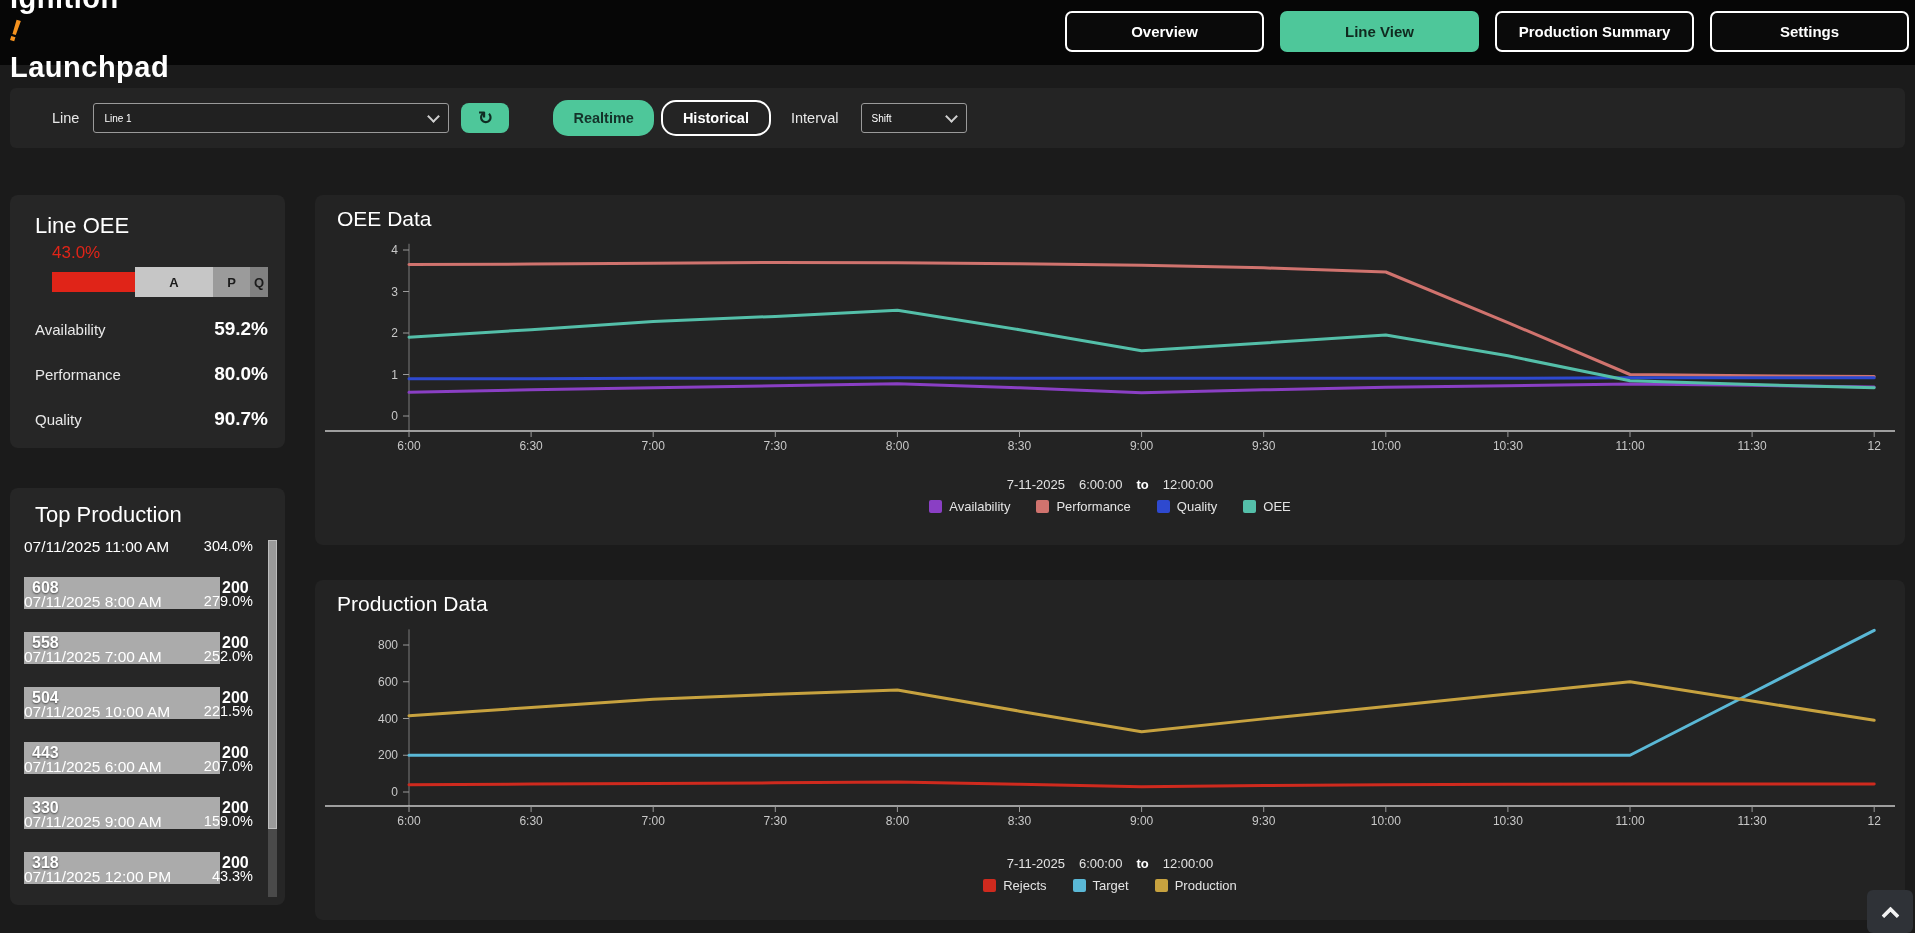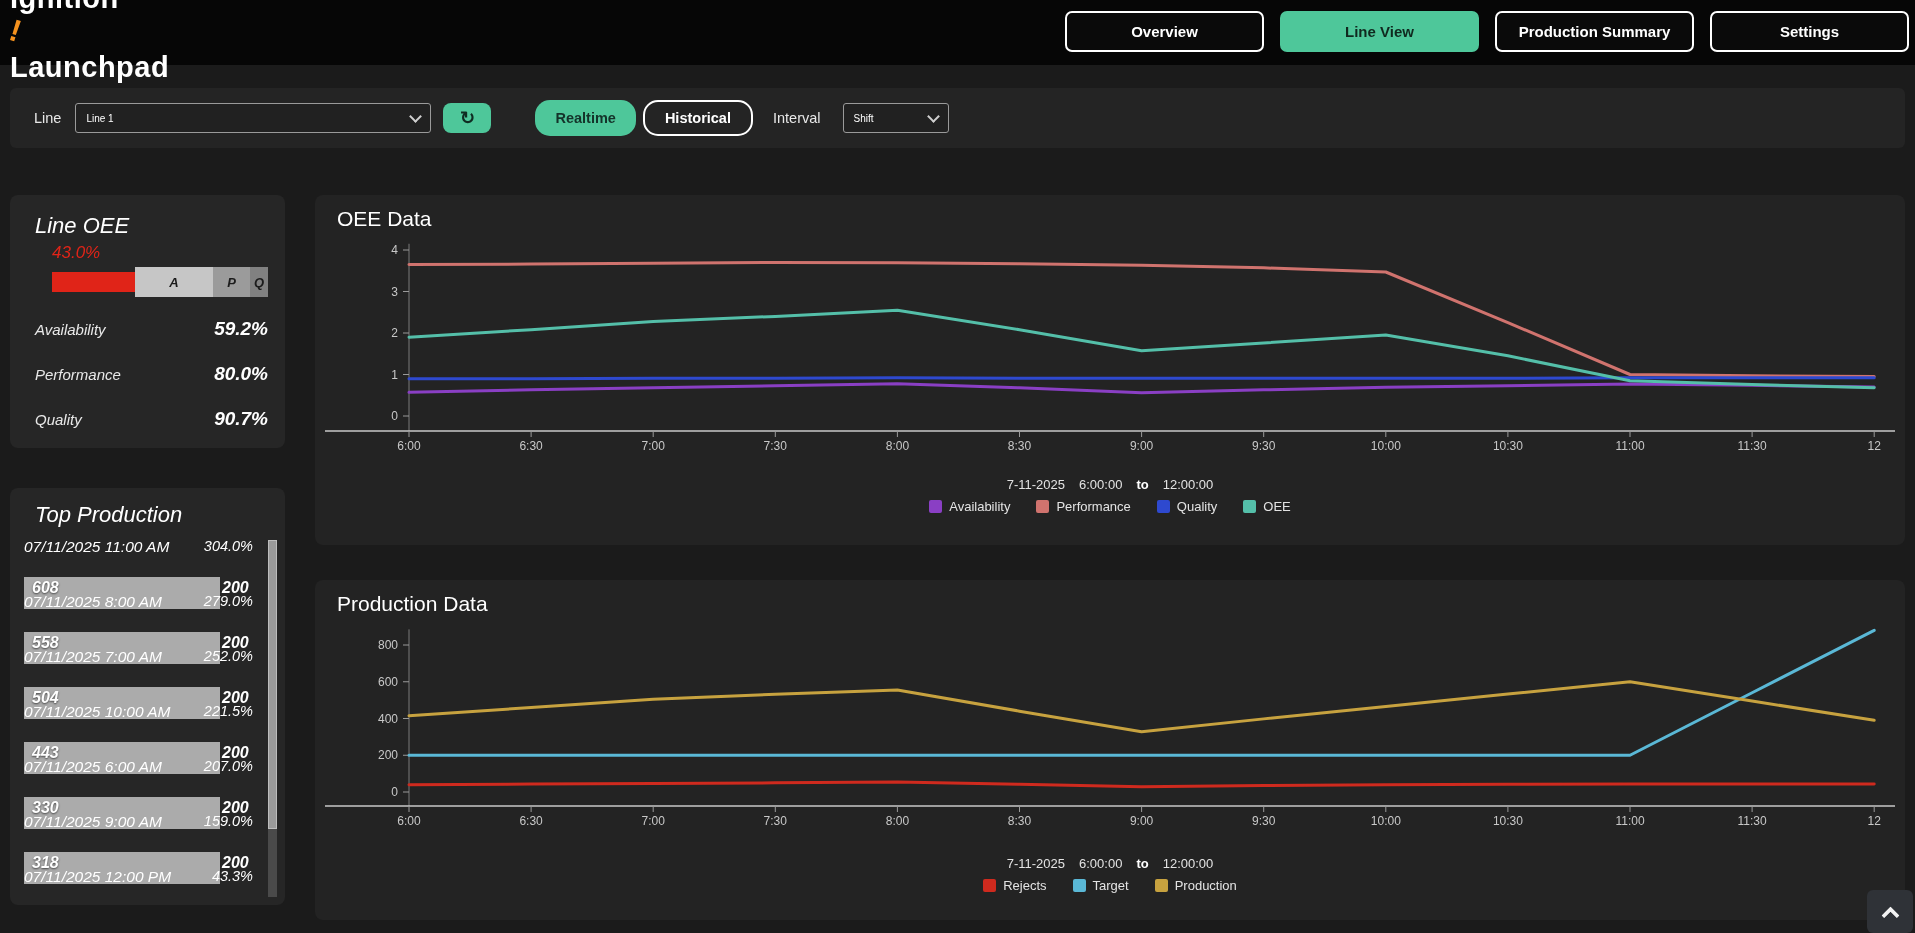--- a/index.html
+++ b/index.html
@@ -31,21 +31,21 @@
                   transform:rotate(45deg); margin-left:auto; margin-top:-4px; }
   .refresh-btn { width:48px; height:30px; background:var(--accent,#4ec79a); border:none; border-radius:8px;
                  color:#0f2c22; font-size:18px; font-weight:700; cursor:pointer; display:flex;
                  align-items:center; justify-content:center; }
   .pill { height:36px; border-radius:15px; font-size:14.5px; font-weight:700; display:flex; align-items:center;
           justify-content:center; padding:12px 20px; cursor:pointer; }
   .pill.on { background:var(--accent,#4ec79a); color:#14332a; border:none; }
   .pill.off { background:transparent; color:#fff; border:2px solid #fff; }
 
   
-  .card { position:absolute; background:#262626; border-radius:8px;font-style:italic; }
+  .card { position:absolute; background:#262626; border-radius:8px; }
   #lineOeeCard { left:10px; top:195px; width:275px; height:253px; }
   .card-title { font-size:22px; font-weight:400; color:#fff; }
   #lineOeeCard .card-title { position:absolute; left:25px; top:18px; }
   .oee-pct { position:absolute; left:42px; top:48px; font-size:17px; }
   .oee-bar { position:absolute; left:42px; top:72px; width:216px; height:30px; }
   .oee-bar .red { position:absolute; top:5px; left:0; height:20px; }
   .oee-bar .seg { position:absolute; top:0; height:30px; display:flex; align-items:center; justify-content:center;
                   color:#1c1c1c; font-weight:700; font-size:13px; }
   .metric { position:absolute; left:25px; right:17px; display:flex; align-items:baseline; justify-content:space-between; }
   .metric .lab { font-size:15px; color:#e8e8e8; }
@@ -105,21 +105,21 @@
     </div>
     <div class="nav" id="navBar">
         <button class="nav-btn">Overview</button>
         <button class="nav-btn active">Line View</button>
         <button class="nav-btn">Production Summary</button>
         <button class="nav-btn">Settings</button>
       </div>
   </div>
 
   <div class="toolbar">
-    <span class="tb-label" style="margin-left:24px;">Line</span>
+    <span class="tb-label" style="margin-left:42px;">Line</span>
     <div class="select" style="width:356px; margin-left:14px;">
       <span>Line 1</span>
       <span class="chev"></span>
     </div>
     <button class="refresh-btn" style="margin-left:12px;">
       <span>↻</span>
     </button>
     <button class="pill on" style="margin-left:44px;">Realtime</button>
     <button class="pill off" style="margin-left:7px;">Historical</button>
     <span class="tb-label" style="margin-left:20px;">Interval</span>

